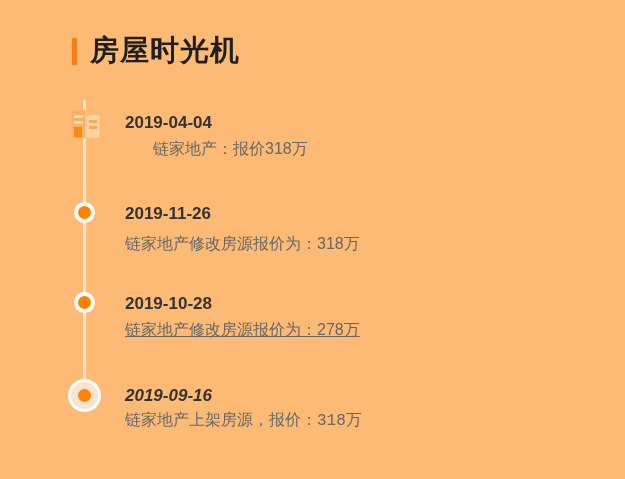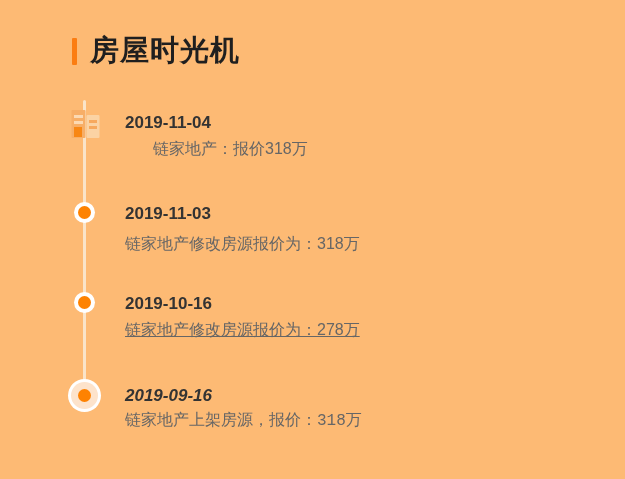--- a/index.html
+++ b/index.html
@@ -126,31 +126,31 @@
   </svg>
 
   <div class="tl-dot d1"></div>
   <div class="tl-dot d2"></div>
 
   <div class="tl-halo">
     <div class="inner"></div>
   </div>
 
   <div class="entry e0">
-    <div class="entry-date">2019-11-04</div>
+    <div class="entry-date">2019-04-04</div>
     <div class="entry-desc">链家地产：报价318万</div>
   </div>
 
   <div class="entry e1">
-    <div class="entry-date">2019-11-03</div>
+    <div class="entry-date">2019-11-26</div>
     <div class="entry-desc">链家地产修改房源报价为：318万</div>
   </div>
 
   <div class="entry e2">
-    <div class="entry-date">2019-10-16</div>
+    <div class="entry-date">2019-10-28</div>
     <div class="entry-desc">链家地产修改房源报价为：278万</div>
   </div>
 
   <div class="entry e3">
     <div class="entry-date">2019-09-16</div>
     <div class="entry-desc">链家地产上架房源，报价：318万</div>
   </div>
 
 </div>
 

